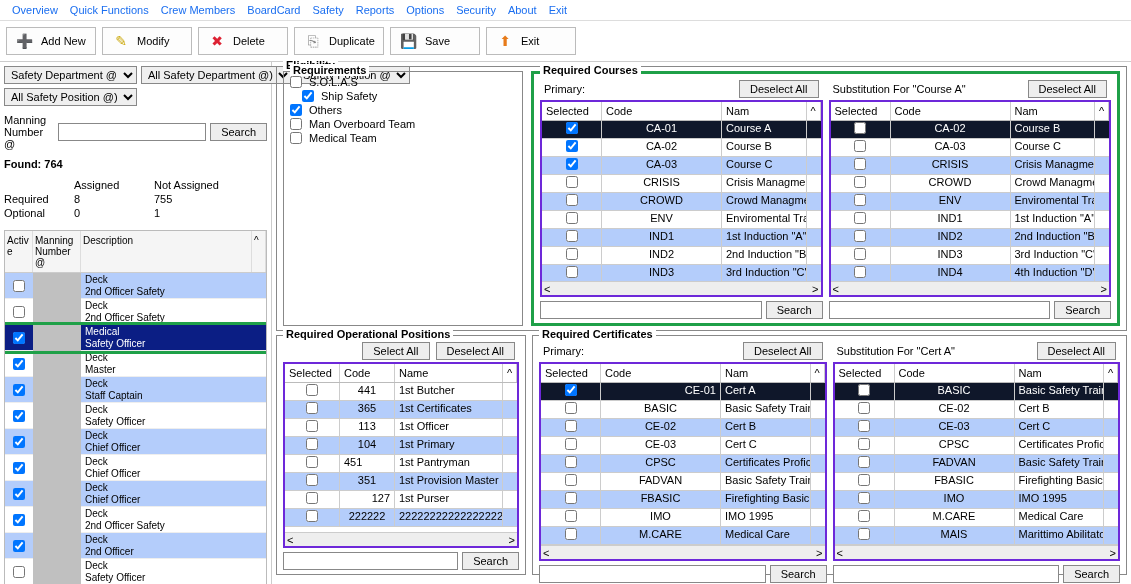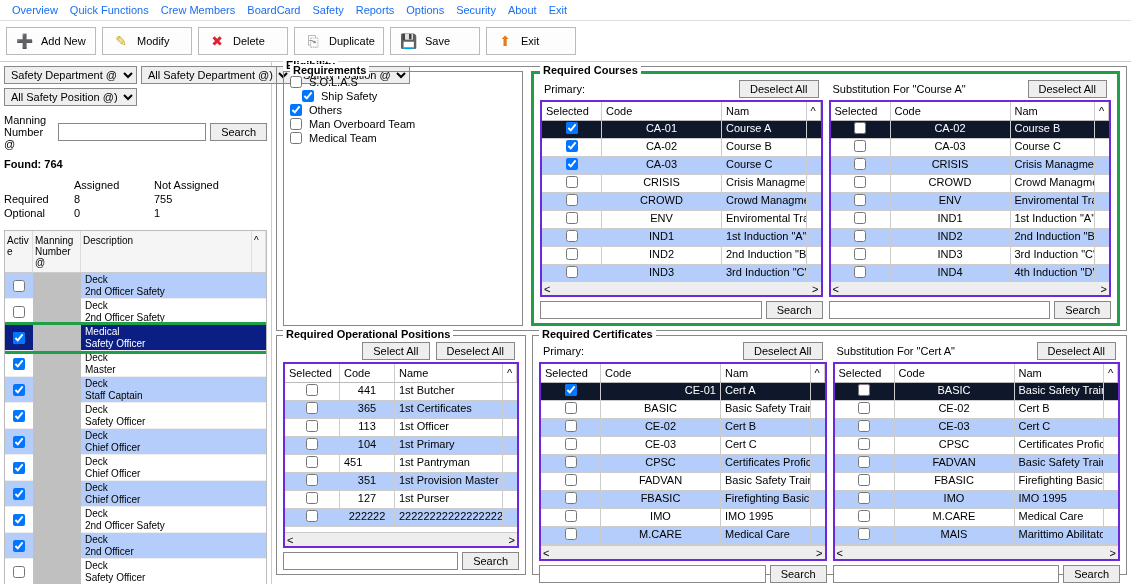--- a/index.html
+++ b/index.html
@@ -478,21 +478,21 @@
                 <div style="text-align:left">451</div>
                 <div>1st Pantryman</div>
               </div>
               <div class="trow gridB alt">
                 <div style="text-align:center"><input type="checkbox" style=""></div>
                 <div style="text-align:center">351</div>
                 <div>1st Provision Master</div>
               </div>
               <div class="trow gridB">
                 <div style="text-align:center"><input type="checkbox" style=""></div>
-                <div style="text-align:center">127</div>
+                <div style="text-align:right">127</div>
                 <div>1st Purser</div>
               </div>
               <div class="trow gridB alt">
                 <div style="text-align:center"><input type="checkbox" style=""></div>
                 <div style="text-align:center">222222</div>
                 <div>22222222222222222222</div>
               </div>
             </div>
           <div class="hscroll">
               <span>&lt;</span>

